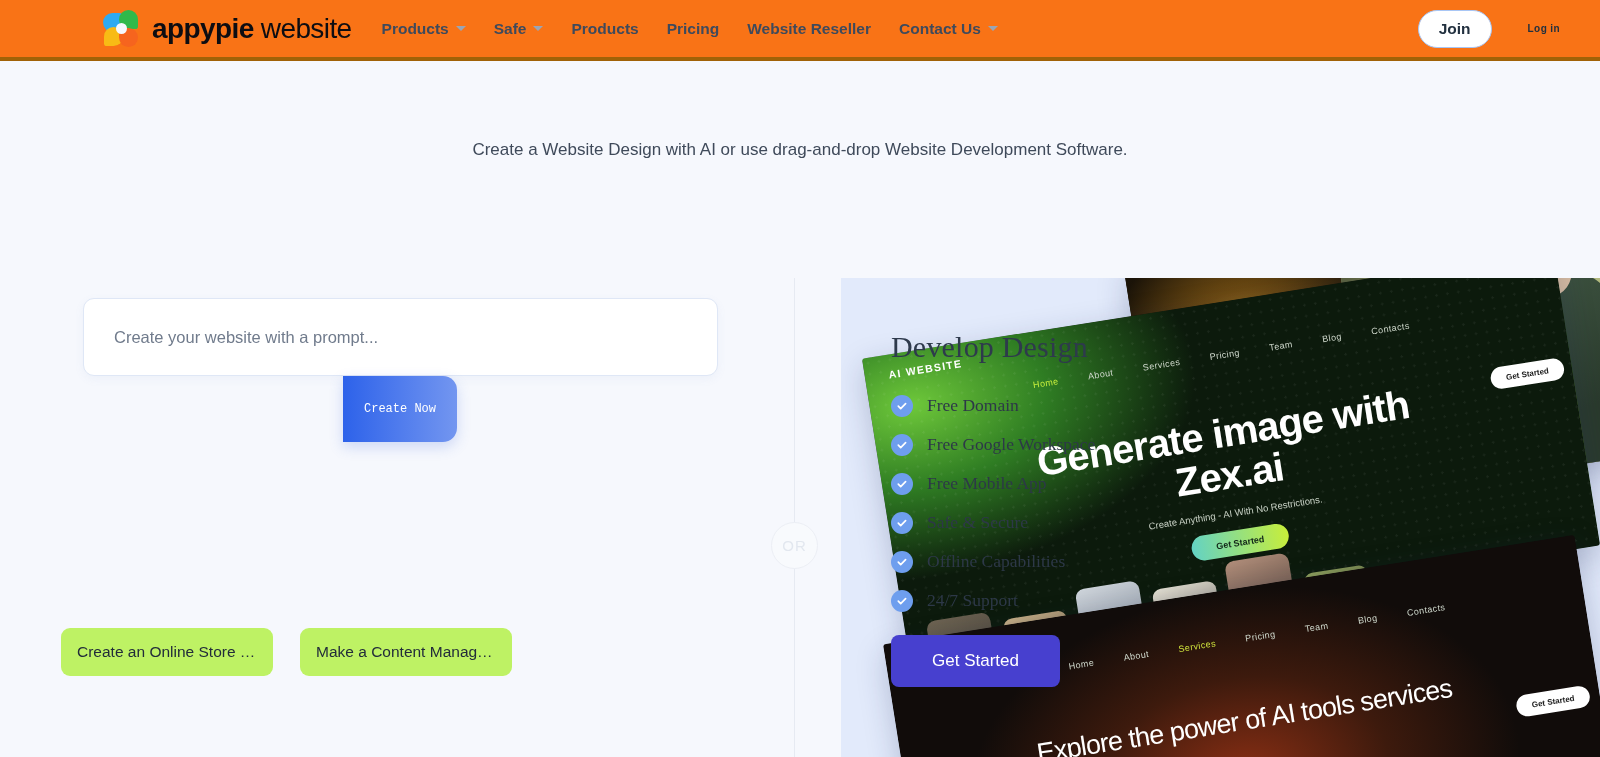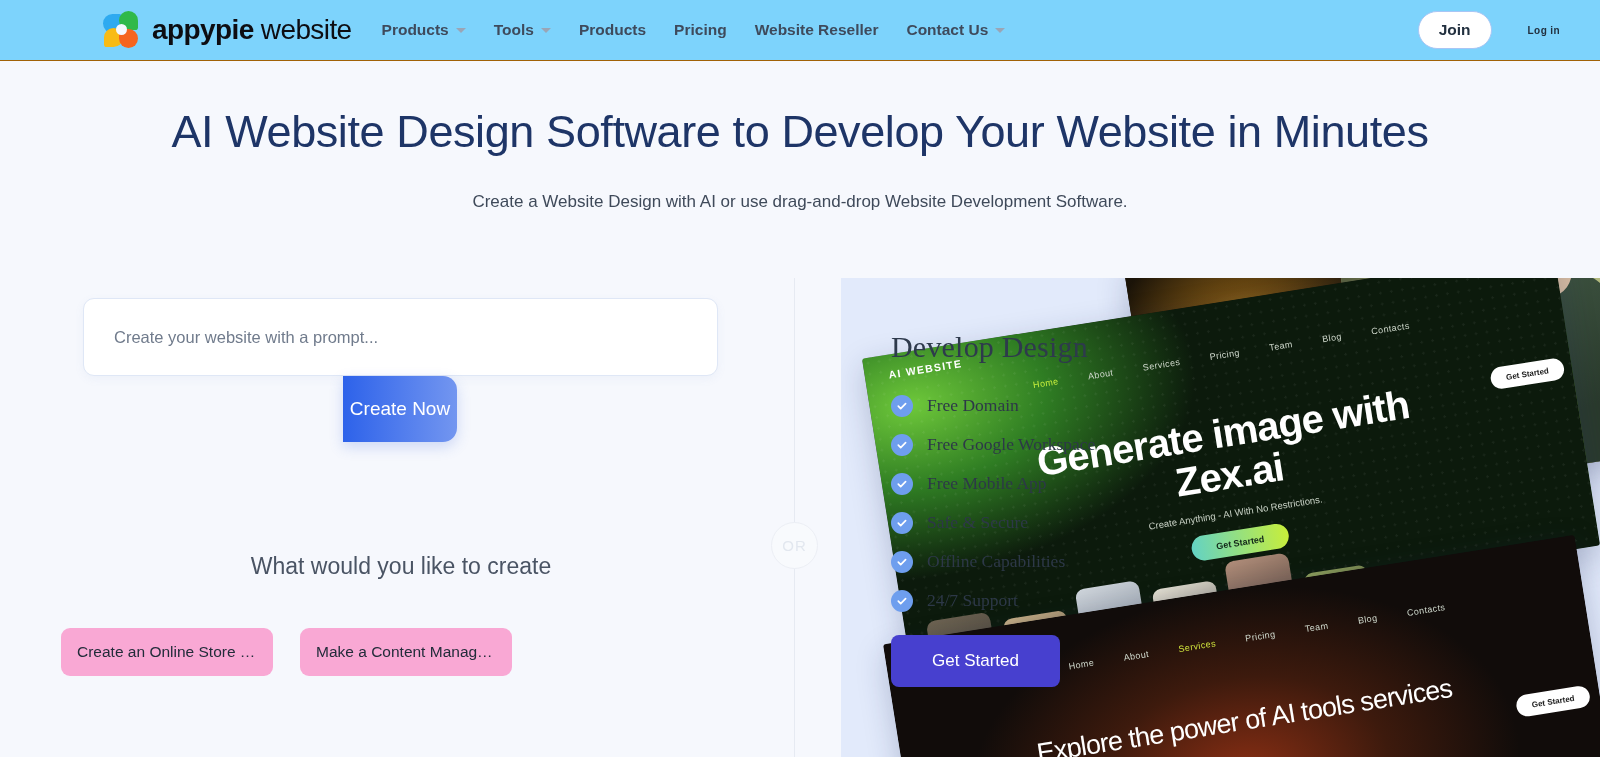--- a/index.html
+++ b/index.html
@@ -16,22 +16,22 @@
     color: #1f2d3d;
     position: relative;
   }
 
   
   .header {
     height: 61px;
     display: flex;
     align-items: center;
     padding: 0 40px 0 103px;
-    border-bottom: 1px solid #a16207;
-    background: #7dd3fc;
+    border-bottom: 4px solid #a16207;
+    background: #f97316;
     position: relative;
     z-index: 30;
   }
 
   .brand {
     display: flex;
     align-items: center;
     gap: 11px;
     margin-right: 30px;
     cursor: pointer;
@@ -180,22 +180,22 @@
   .create-btn {
     position: absolute;
     left: 335px;
     top: 98px;
     width: 114px;
     height: 66px;
     border: none;
     border-radius: 0 14px 14px 0;
     background: linear-gradient(to right, #2d62ea, #7396f0);
     color: #ffffff;
-    font-size: 19px;
-    font-family: Liberation Sans, sans-serif;
+    font-size: 12px;
+    font-family: Liberation Mono, monospace;
     cursor: pointer;
     display: flex;
     align-items: center;
     justify-content: center;
     box-shadow: 0 5px 14px rgba(60,100,220,0.22);
   }
 
   .what-label {
     position: absolute;
     top: 275px;
@@ -211,21 +211,21 @@
     position: absolute;
     top: 350px;
     left: 53px;
     display: flex;
     gap: 27px;
   }
   .chip {
     width: 212px;
     height: 48px;
     border-radius: 9px;
-    background: #f9a8d4;
+    background: #bef264;
     border: none;
     display: flex;
     align-items: center;
     padding: 0 16px;
     font-size: 15.5px;
     font-family: inherit;
     color: #222c3a;
     cursor: pointer;
     white-space: nowrap;
     overflow: hidden;
@@ -547,21 +547,21 @@
       <b>appypie</b><i>&nbsp;</i><i>website</i>
     </div>
   </div>
 
   <nav class="nav">
     <div class="nav-item">
       <span>Products</span>
       <i class="caret"></i>
     </div>
     <div class="nav-item">
-      <span>Tools</span>
+      <span>Safe</span>
       <i class="caret"></i>
     </div>
     <div class="nav-item">
       <span>Products</span>
     </div>
     <div class="nav-item">
       <span>Pricing</span>
     </div>
     <div class="nav-item">
       <span>Website Reseller</span>
@@ -572,35 +572,33 @@
     </div>
   </nav>
 
   <div class="header-right">
     <button class="join-btn">Join</button>
     <span class="login-link">Log in</span>
   </div>
 </div>
 
 <div class="hero">
-  <h1 class="hero-title">AI Website Design Software to Develop Your Website in Minutes</h1>
   <p class="hero-sub">Create a Website Design with AI or use drag-and-drop Website Development Software.</p>
 </div>
 
 <div class="stage">
 
   <div class="left-col">
 
     <div class="prompt-box">
       <span class="prompt-placeholder">Create your website with a prompt...</span>
     </div>
 
     <button class="create-btn">Create Now</button>
 
-    <div class="what-label">What would you like to create</div>
 
     <div class="chips">
       <button class="chip">Create an Online Store …</button>
       <button class="chip">Make a Content Manag…</button>
     </div>
   </div>
 
   <div class="divider"></div>
   <div class="or-circle">OR</div>
 

